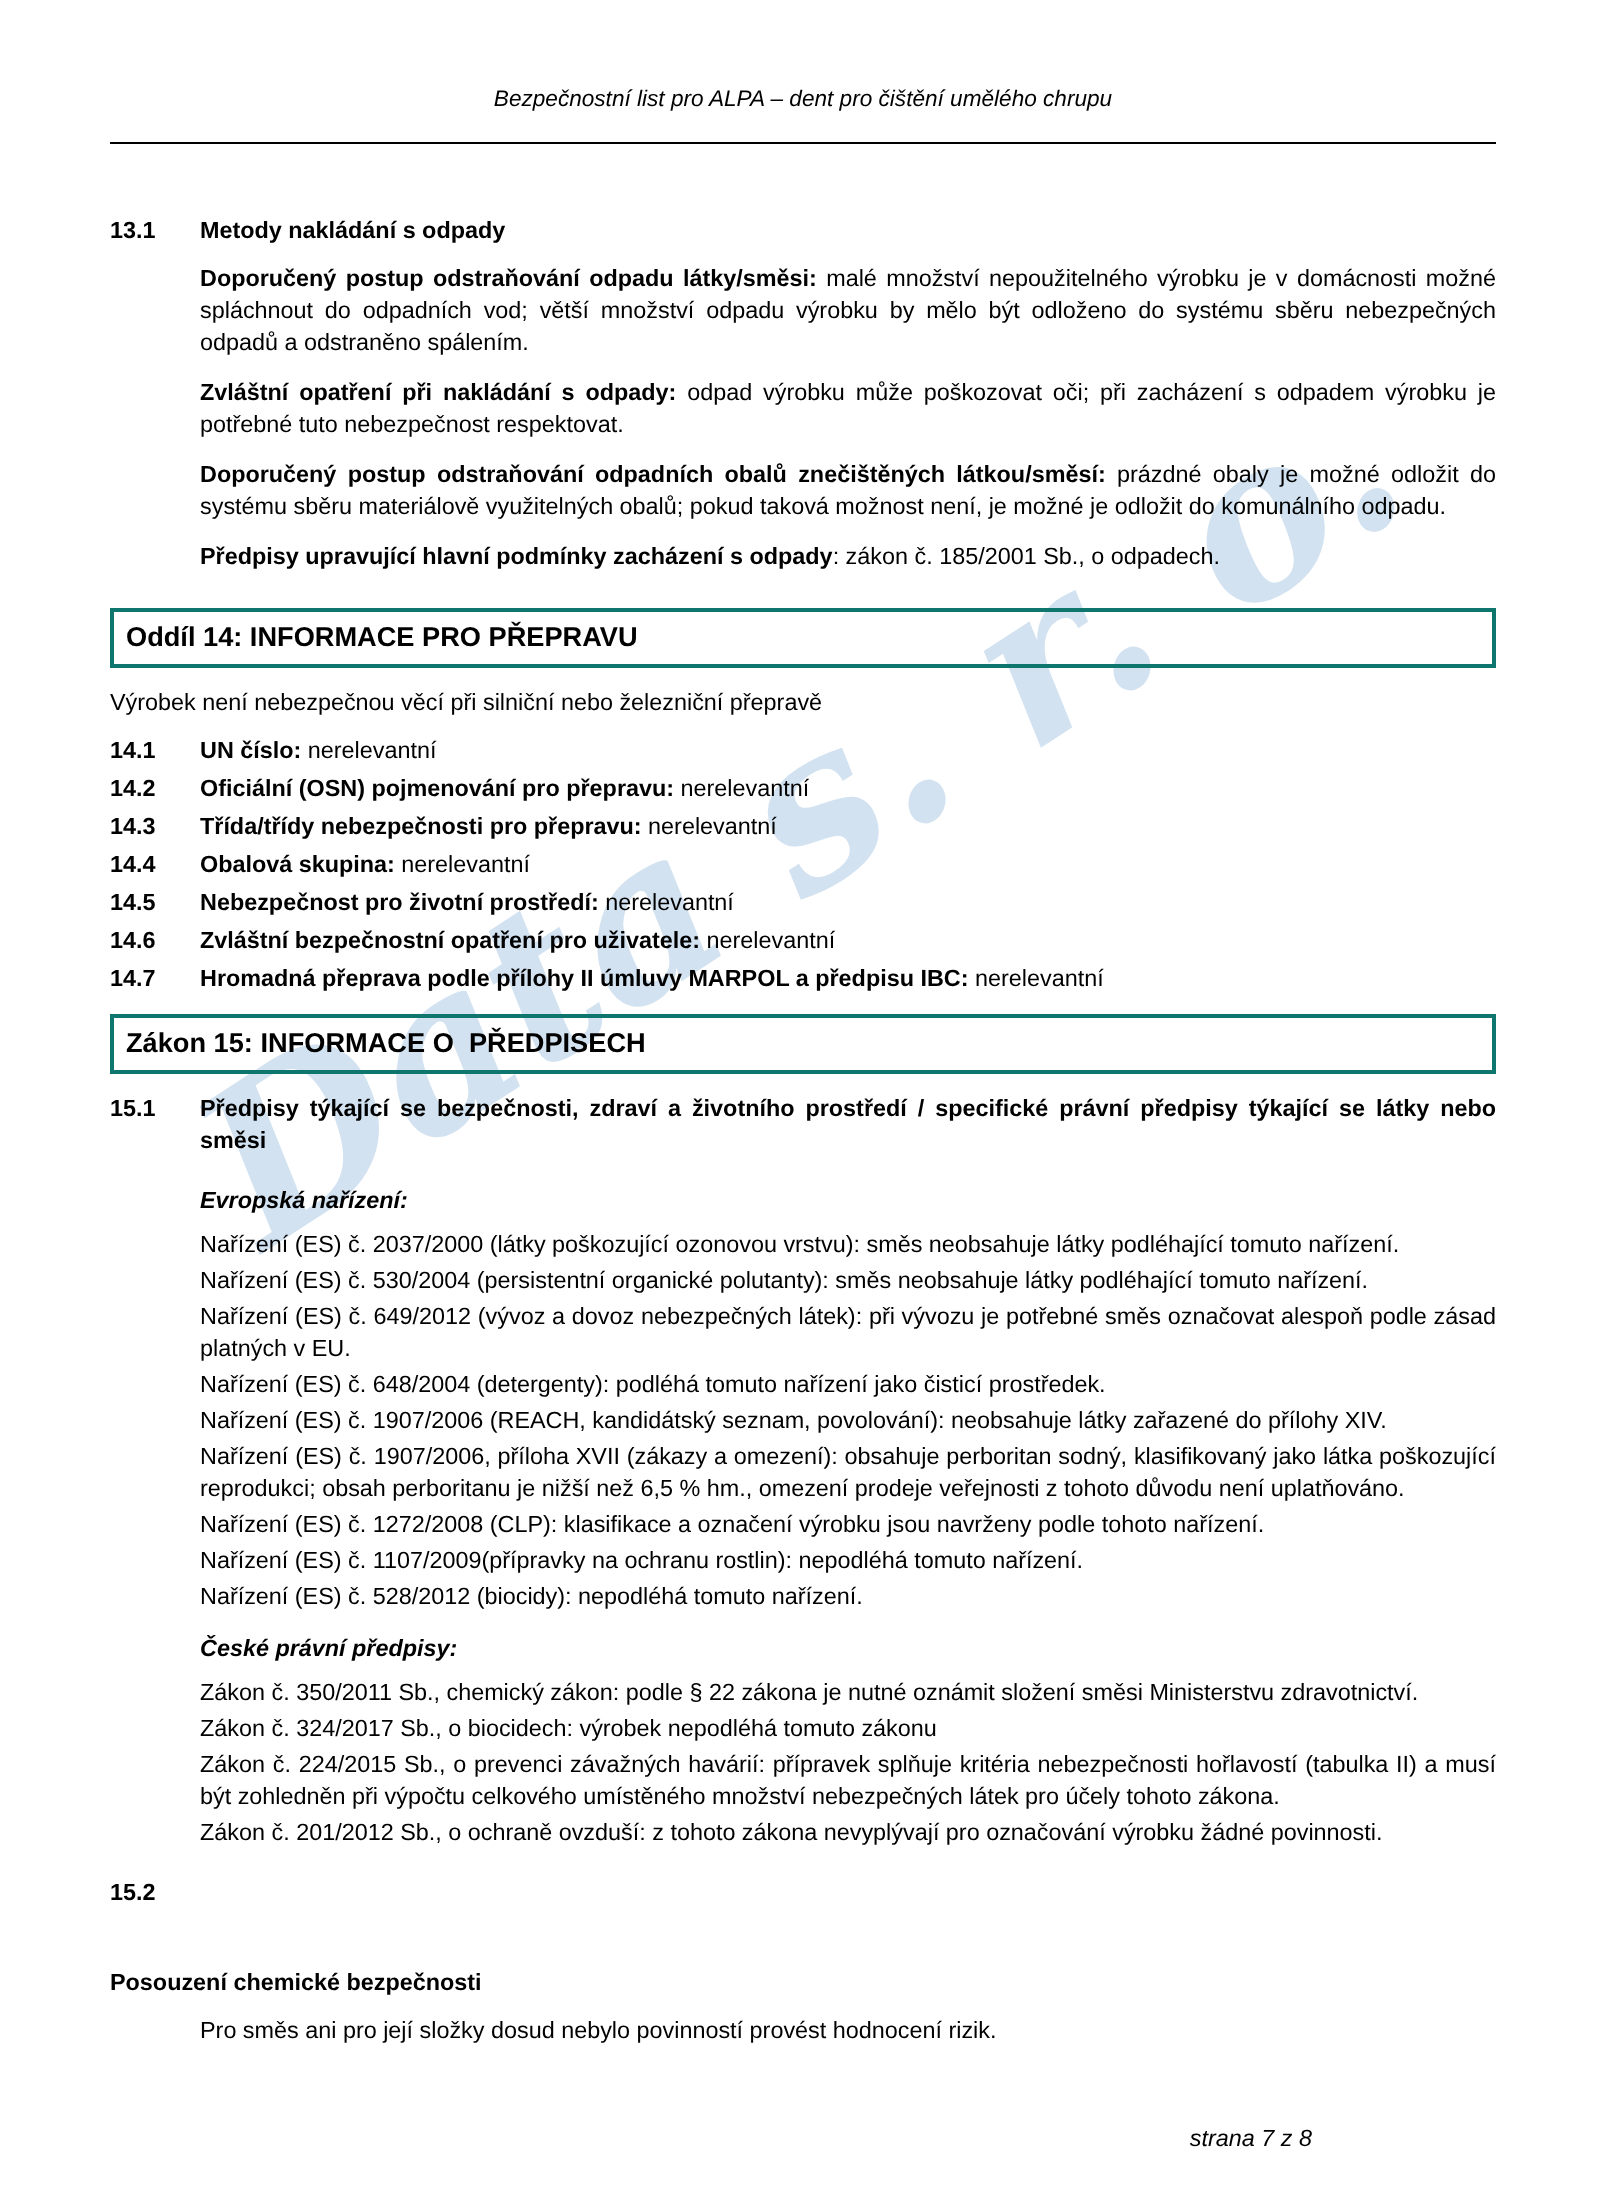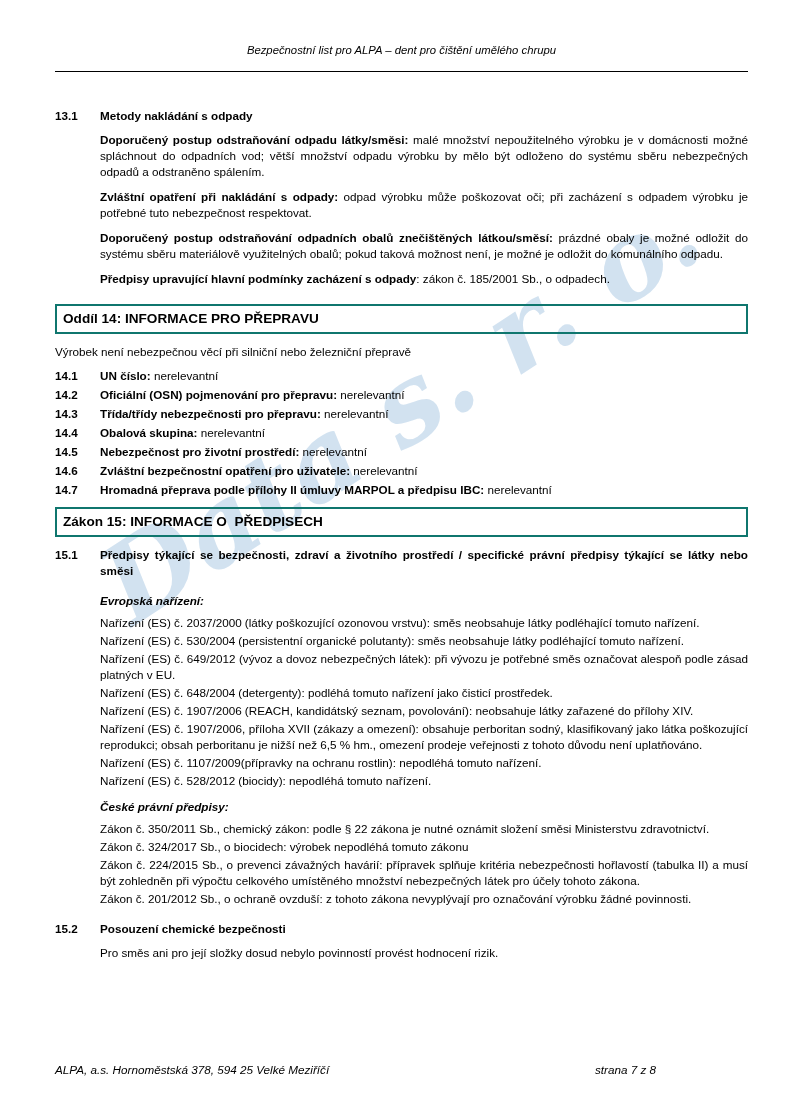--- a/index.html
+++ b/index.html
@@ -38,21 +38,21 @@
     padding:4px 6px 5px 6px; margin:6px 0 10px 0;
   }
   .section-box span { white-space:pre-wrap; }
   .intro { margin-bottom:8px; }
   .item { display:flex; margin-bottom:3px; }
   .item-text b { font-weight:bold; }
   .s13-block { margin-bottom:2px; }
   .indent-block { margin-left:45px; margin-bottom:2px; }
   .group-head { font-weight:bold; font-style:italic; margin:6px 0 6px 0; }
   .reg-line { text-align:justify; margin-bottom:2px; }
-  .sub-head.mt { margin-top:10px; }
+  .sub-head.mt { margin-top:10px;flex-direction:column; }
   .footer {
     margin-top:auto; display:flex; align-items:baseline;
     font-style:italic; font-size:11.7px;
   }
   .footer .right { margin-left:auto; margin-right:92px; }
 </style>
 </head>
 <body>
 
 <div class="page">
@@ -120,37 +120,37 @@
     </div>
 
     <div class="indent-block">
       <p class="group-head">Evropská nařízení:</p>
       <p class="reg-line">Nařízení (ES) č. 2037/2000 (látky poškozující ozonovou vrstvu): směs neobsahuje látky podléhající tomuto nařízení.</p>
       <p class="reg-line">Nařízení (ES) č. 530/2004 (persistentní organické polutanty): směs neobsahuje látky podléhající tomuto nařízení.</p>
       <p class="reg-line">Nařízení (ES) č. 649/2012 (vývoz a dovoz nebezpečných látek): při vývozu je potřebné směs označovat alespoň podle zásad platných v EU.</p>
       <p class="reg-line">Nařízení (ES) č. 648/2004 (detergenty): podléhá tomuto nařízení jako čisticí prostředek.</p>
       <p class="reg-line">Nařízení (ES) č. 1907/2006 (REACH, kandidátský seznam, povolování): neobsahuje látky zařazené do přílohy XIV.</p>
       <p class="reg-line">Nařízení (ES) č. 1907/2006, příloha XVII (zákazy a omezení): obsahuje perboritan sodný, klasifikovaný jako látka poškozující reprodukci; obsah perboritanu je nižší než 6,5 % hm., omezení prodeje veřejnosti z tohoto důvodu není uplatňováno.</p>
+      <p class="reg-line">Nařízení (ES) č. 1272/2008 (CLP): klasifikace a označení výrobku jsou navrženy podle tohoto nařízení.</p>
       <p class="reg-line">Nařízení (ES) č. 1107/2009(přípravky na ochranu rostlin): nepodléhá tomuto nařízení.</p>
       <p class="reg-line">Nařízení (ES) č. 528/2012 (biocidy): nepodléhá tomuto nařízení.</p>
     </div>
 
     <div class="indent-block">
       <p class="group-head">České právní předpisy:</p>
       <p class="reg-line">Zákon č. 350/2011 Sb., chemický zákon: podle § 22 zákona je nutné oznámit složení směsi Ministerstvu zdravotnictví.</p>
       <p class="reg-line">Zákon č. 324/2017 Sb., o biocidech: výrobek nepodléhá tomuto zákonu</p>
       <p class="reg-line">Zákon č. 224/2015 Sb., o prevenci závažných havárií: přípravek splňuje kritéria nebezpečnosti hořlavostí (tabulka II) a musí být zohledněn při výpočtu celkového umístěného množství nebezpečných látek pro účely tohoto zákona.</p>
       <p class="reg-line">Zákon č. 201/2012 Sb., o ochraně ovzduší: z tohoto zákona nevyplývají pro označování výrobku žádné povinnosti.</p>
     </div>
 
     <div class="sub-head mt">
       <span class="num">15.2</span>
       <span class="sub-title">Posouzení chemické bezpečnosti</span>
     </div>
     <p class="para">Pro směs ani pro její složky dosud nebylo povinností provést hodnocení rizik.</p>
 
     <div class="footer">
-      <span class="left">ALPA, a.s. Hornoměstská 378, 594 25  Velké Meziříčí</span>
       <span class="right">strana 7 z 8</span>
     </div>
 
   </div>
 </div>
 
 </body></html>

